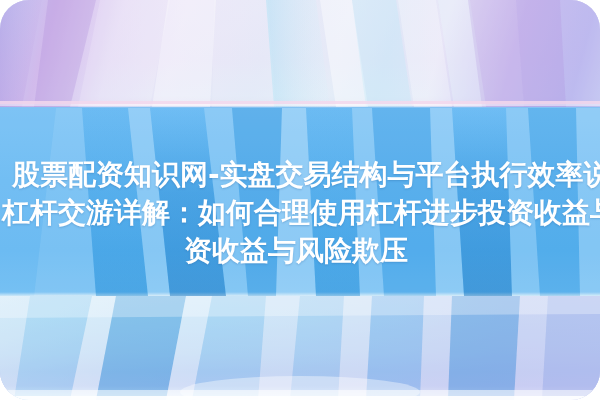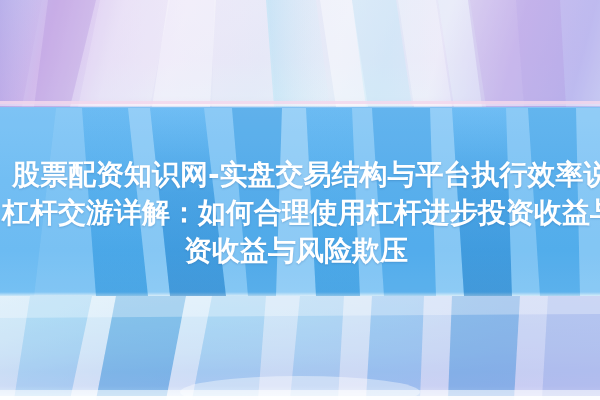--- a/index.html
+++ b/index.html
@@ -10,20 +10,21 @@
   body {
     font-family: "DejaVu Sans", "Liberation Sans", sans-serif;
   }
 
   #banner {
     position: relative;
     width: 600px;
     height: 400px;
     overflow: hidden;
     background: #cfd6f2;
+    border-radius: 29px;
   }
 
   
   .band-base {
     position: absolute;
     left: 0;
     top: 0;
     width: 600px;
     height: 400px;
     background:

